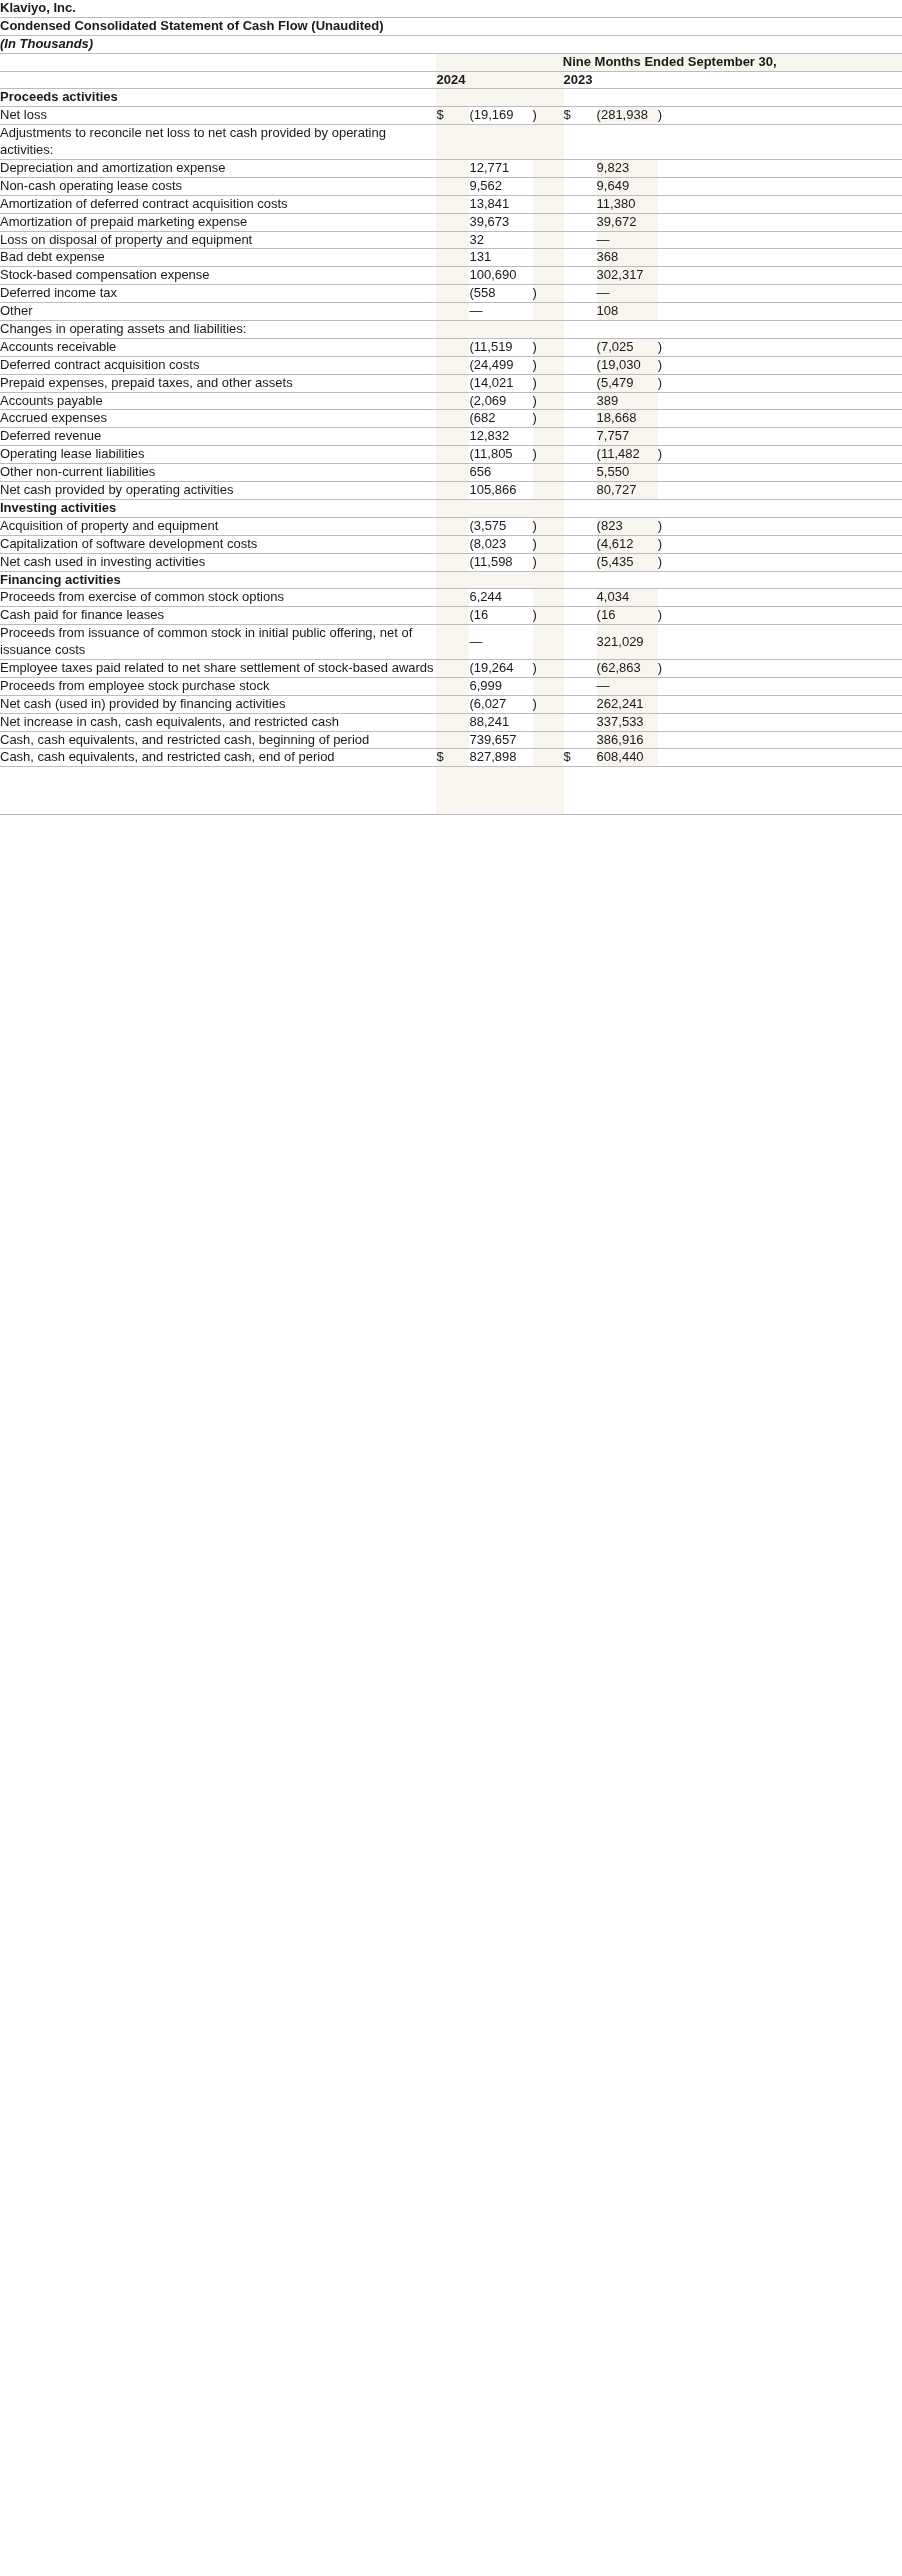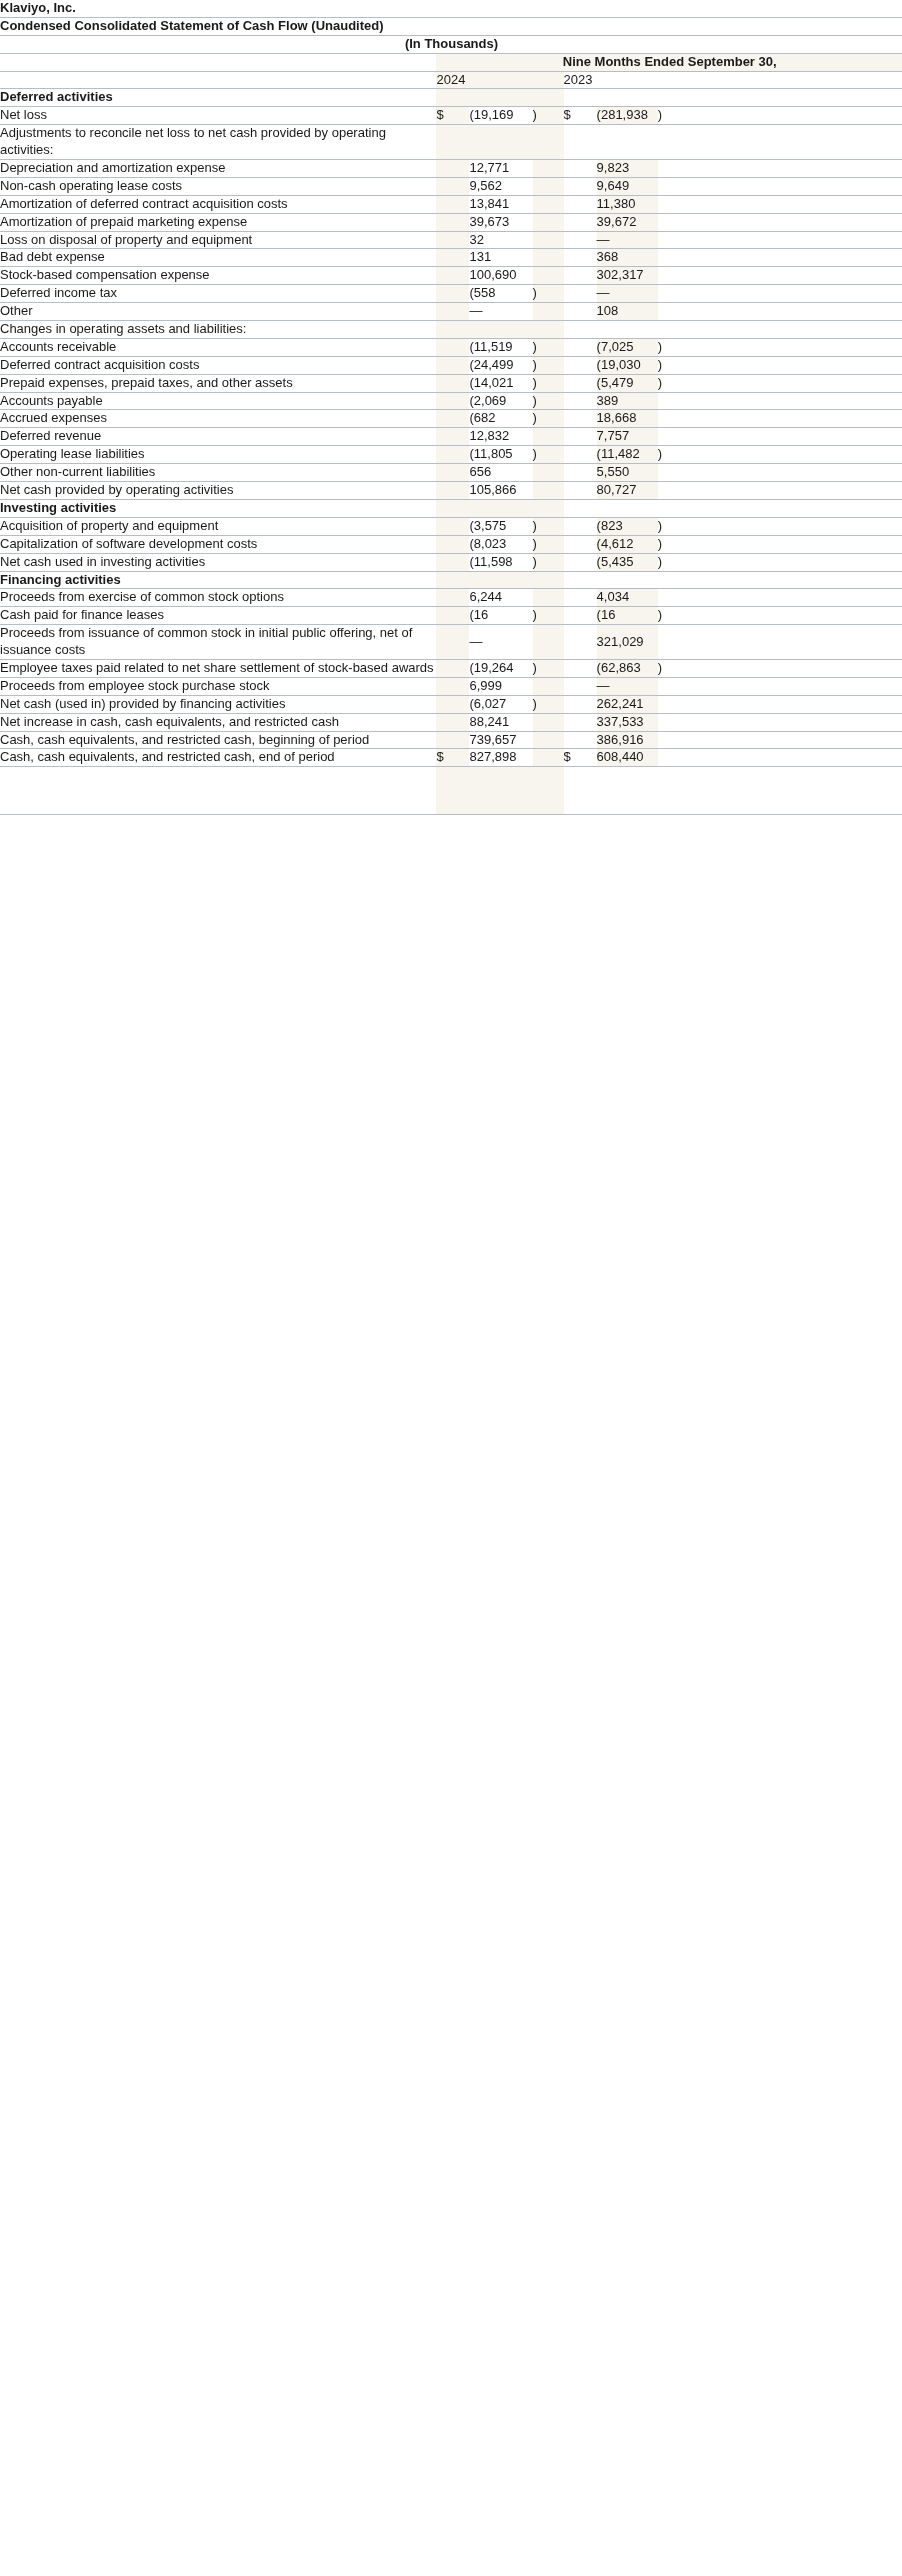--- a/index.html
+++ b/index.html
@@ -76,31 +76,31 @@
 
   .bold { font-weight: bold; }
 
   
   .title-row td {
     padding: 13.4px 12.4px 13.4px 12.4px;
     font-weight: bold;
     font-size: 13px;
   }
   .title-row.italic td {
-    text-align: center;
+    font-style: italic;
   }
 
   
   .hdr-span {
     font-weight: bold;
     text-align: center;
     padding: 17.5px 0 17.5px 10.3px;
   }
   .hdr-year {
-    font-weight: normal;
+    font-weight: bold;
     text-align: left;
     padding: 17.5px 0 17.5px 6.2px;
     margin-left: 28px;
   }
 
   .spacer-row td { height: 47px; }
 
   .empty { font-size: 0; line-height: 0; }
 </style>
 </head>
@@ -132,21 +132,21 @@
         <tr class="rule">
           <td class="label empty"></td>
           <td class="hdr-span sh" colspan="6">Nine Months Ended September 30,</td>
         </tr>
         <tr class="rule">
           <td class="label empty"></td>
           <td class="hdr-year sh" colspan="3">2024</td>
           <td class="hdr-year wh" colspan="3">2023</td>
         </tr>
         <tr class="rule">
-          <td class="label bold">Deferred activities</td>
+          <td class="label bold">Proceeds activities</td>
           <td class="sh empty" colspan="3"></td>
           <td class="wh empty" colspan="3"></td>
         </tr>
         <tr class="rule">
           <td class="label">Net loss</td>
           <td class="cur sh">$</td>
           <td class="num wh">(19,169</td>
           <td class="par sh">)</td>
           <td class="cur wh">$</td>
           <td class="num sh">(281,938</td>

